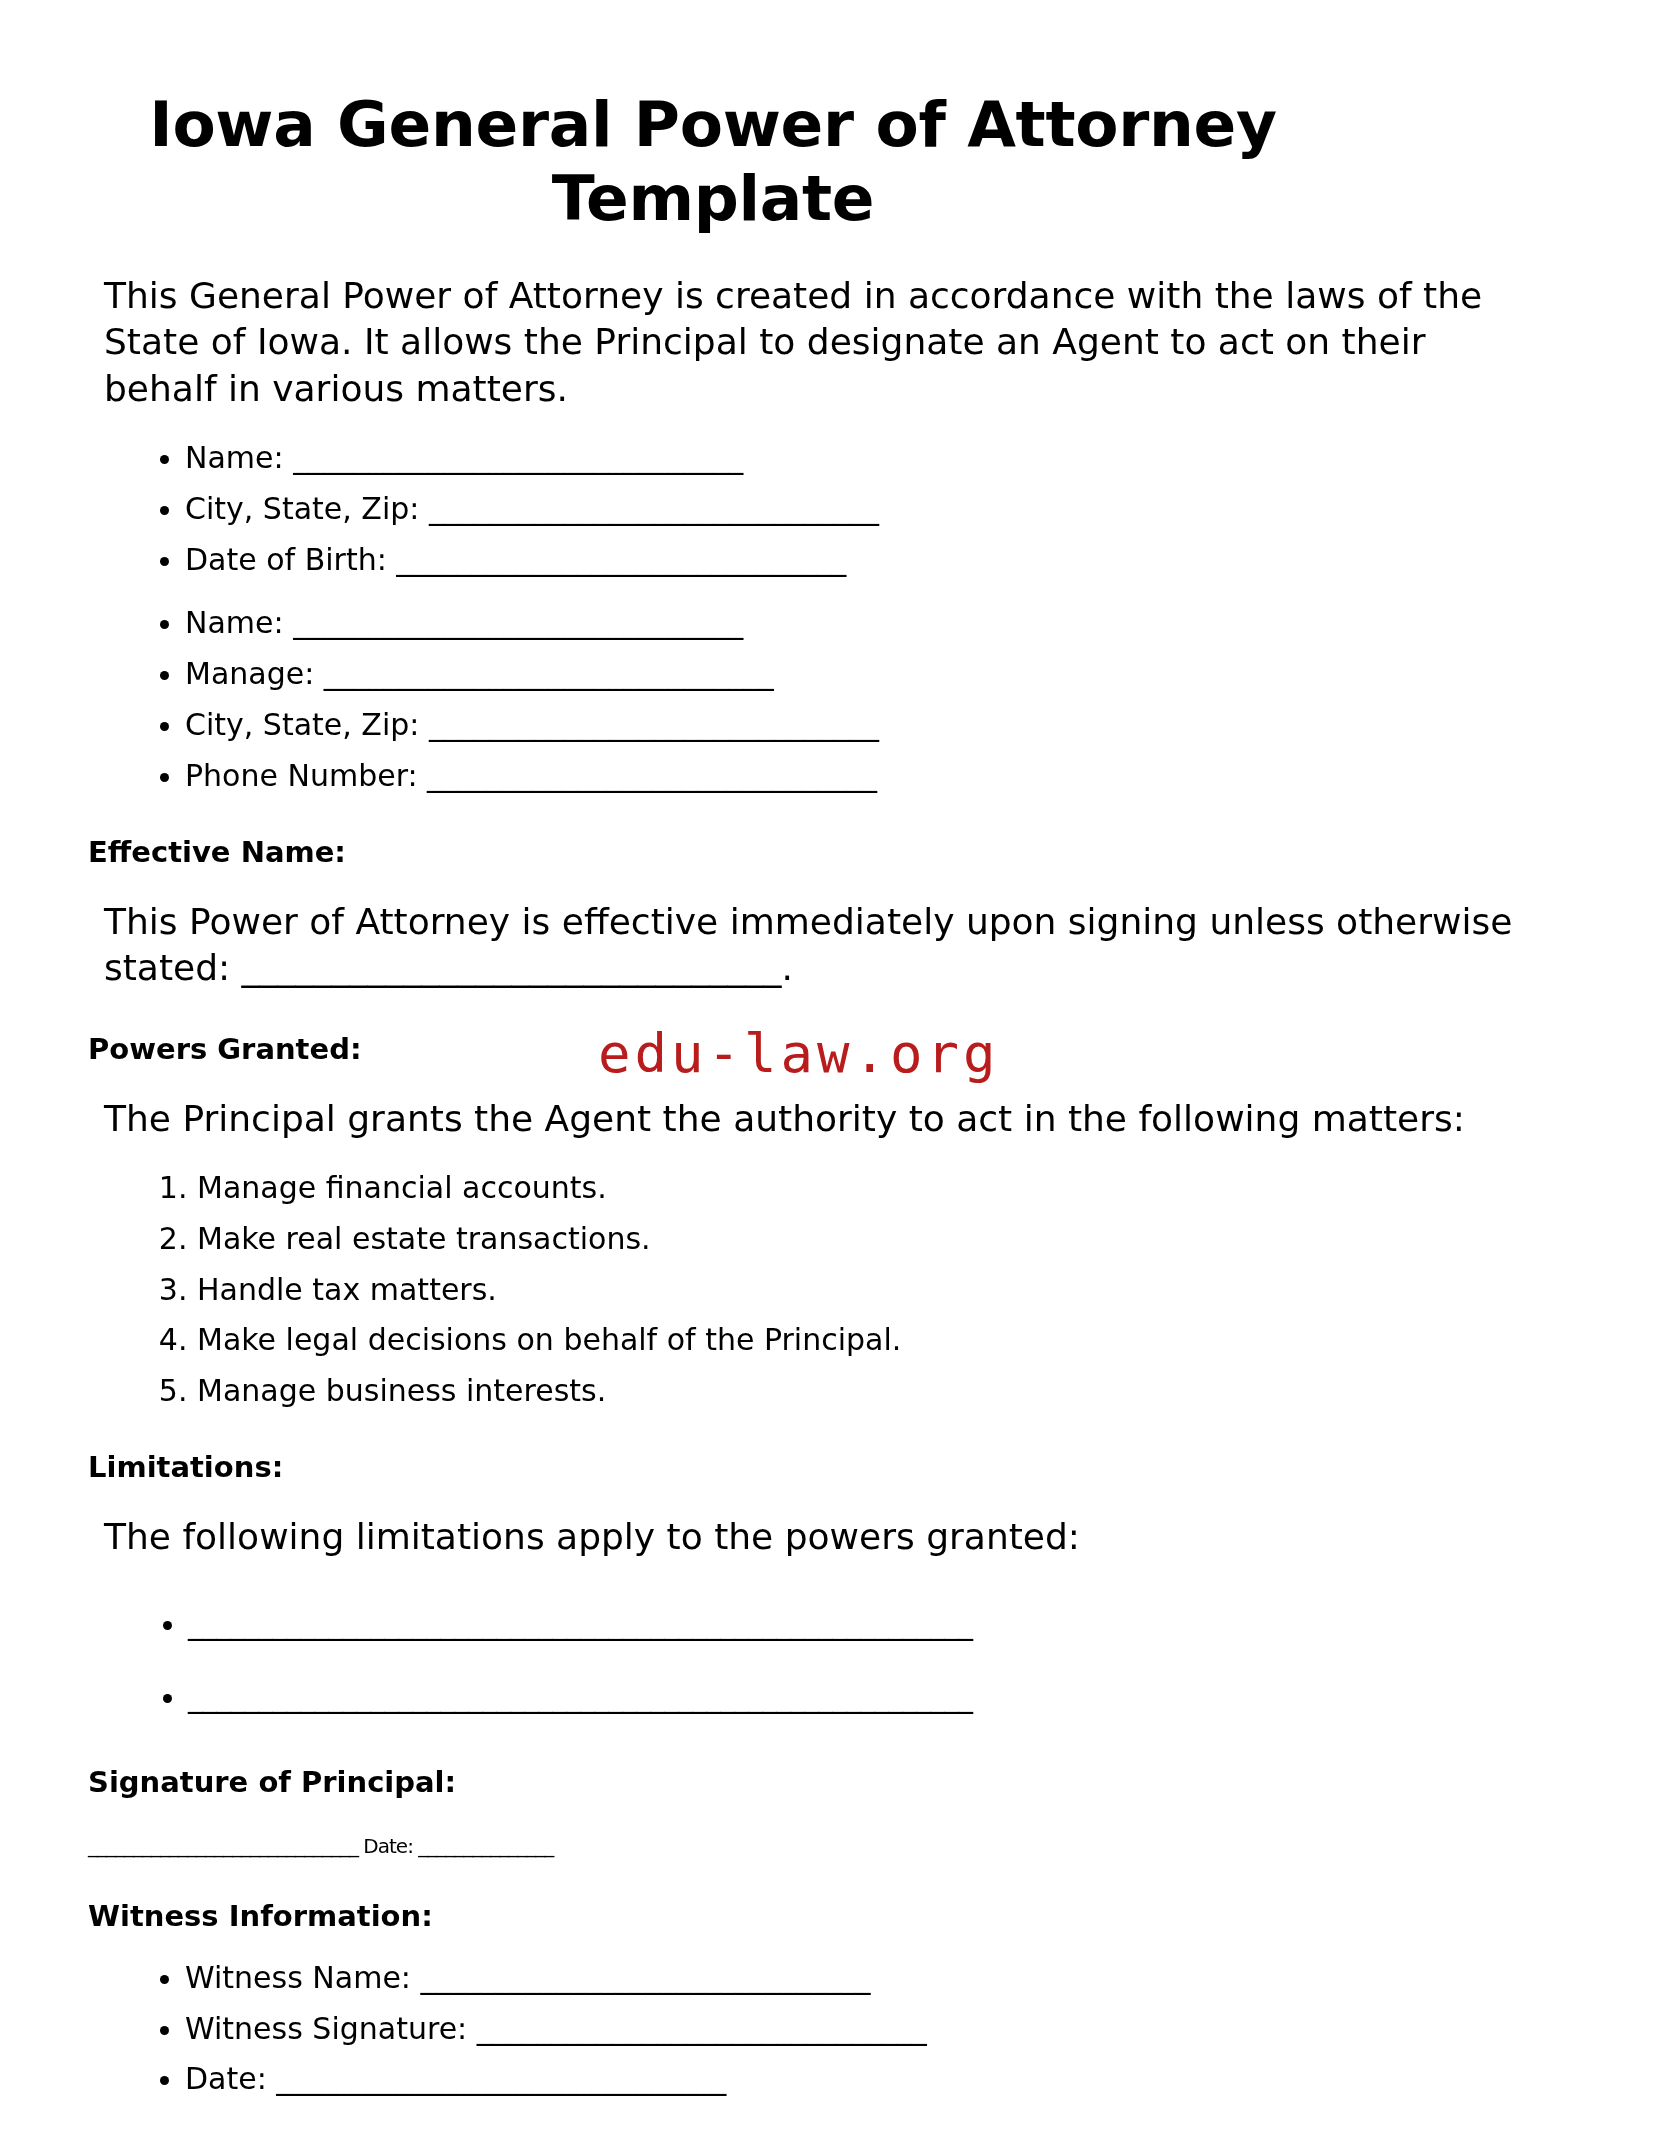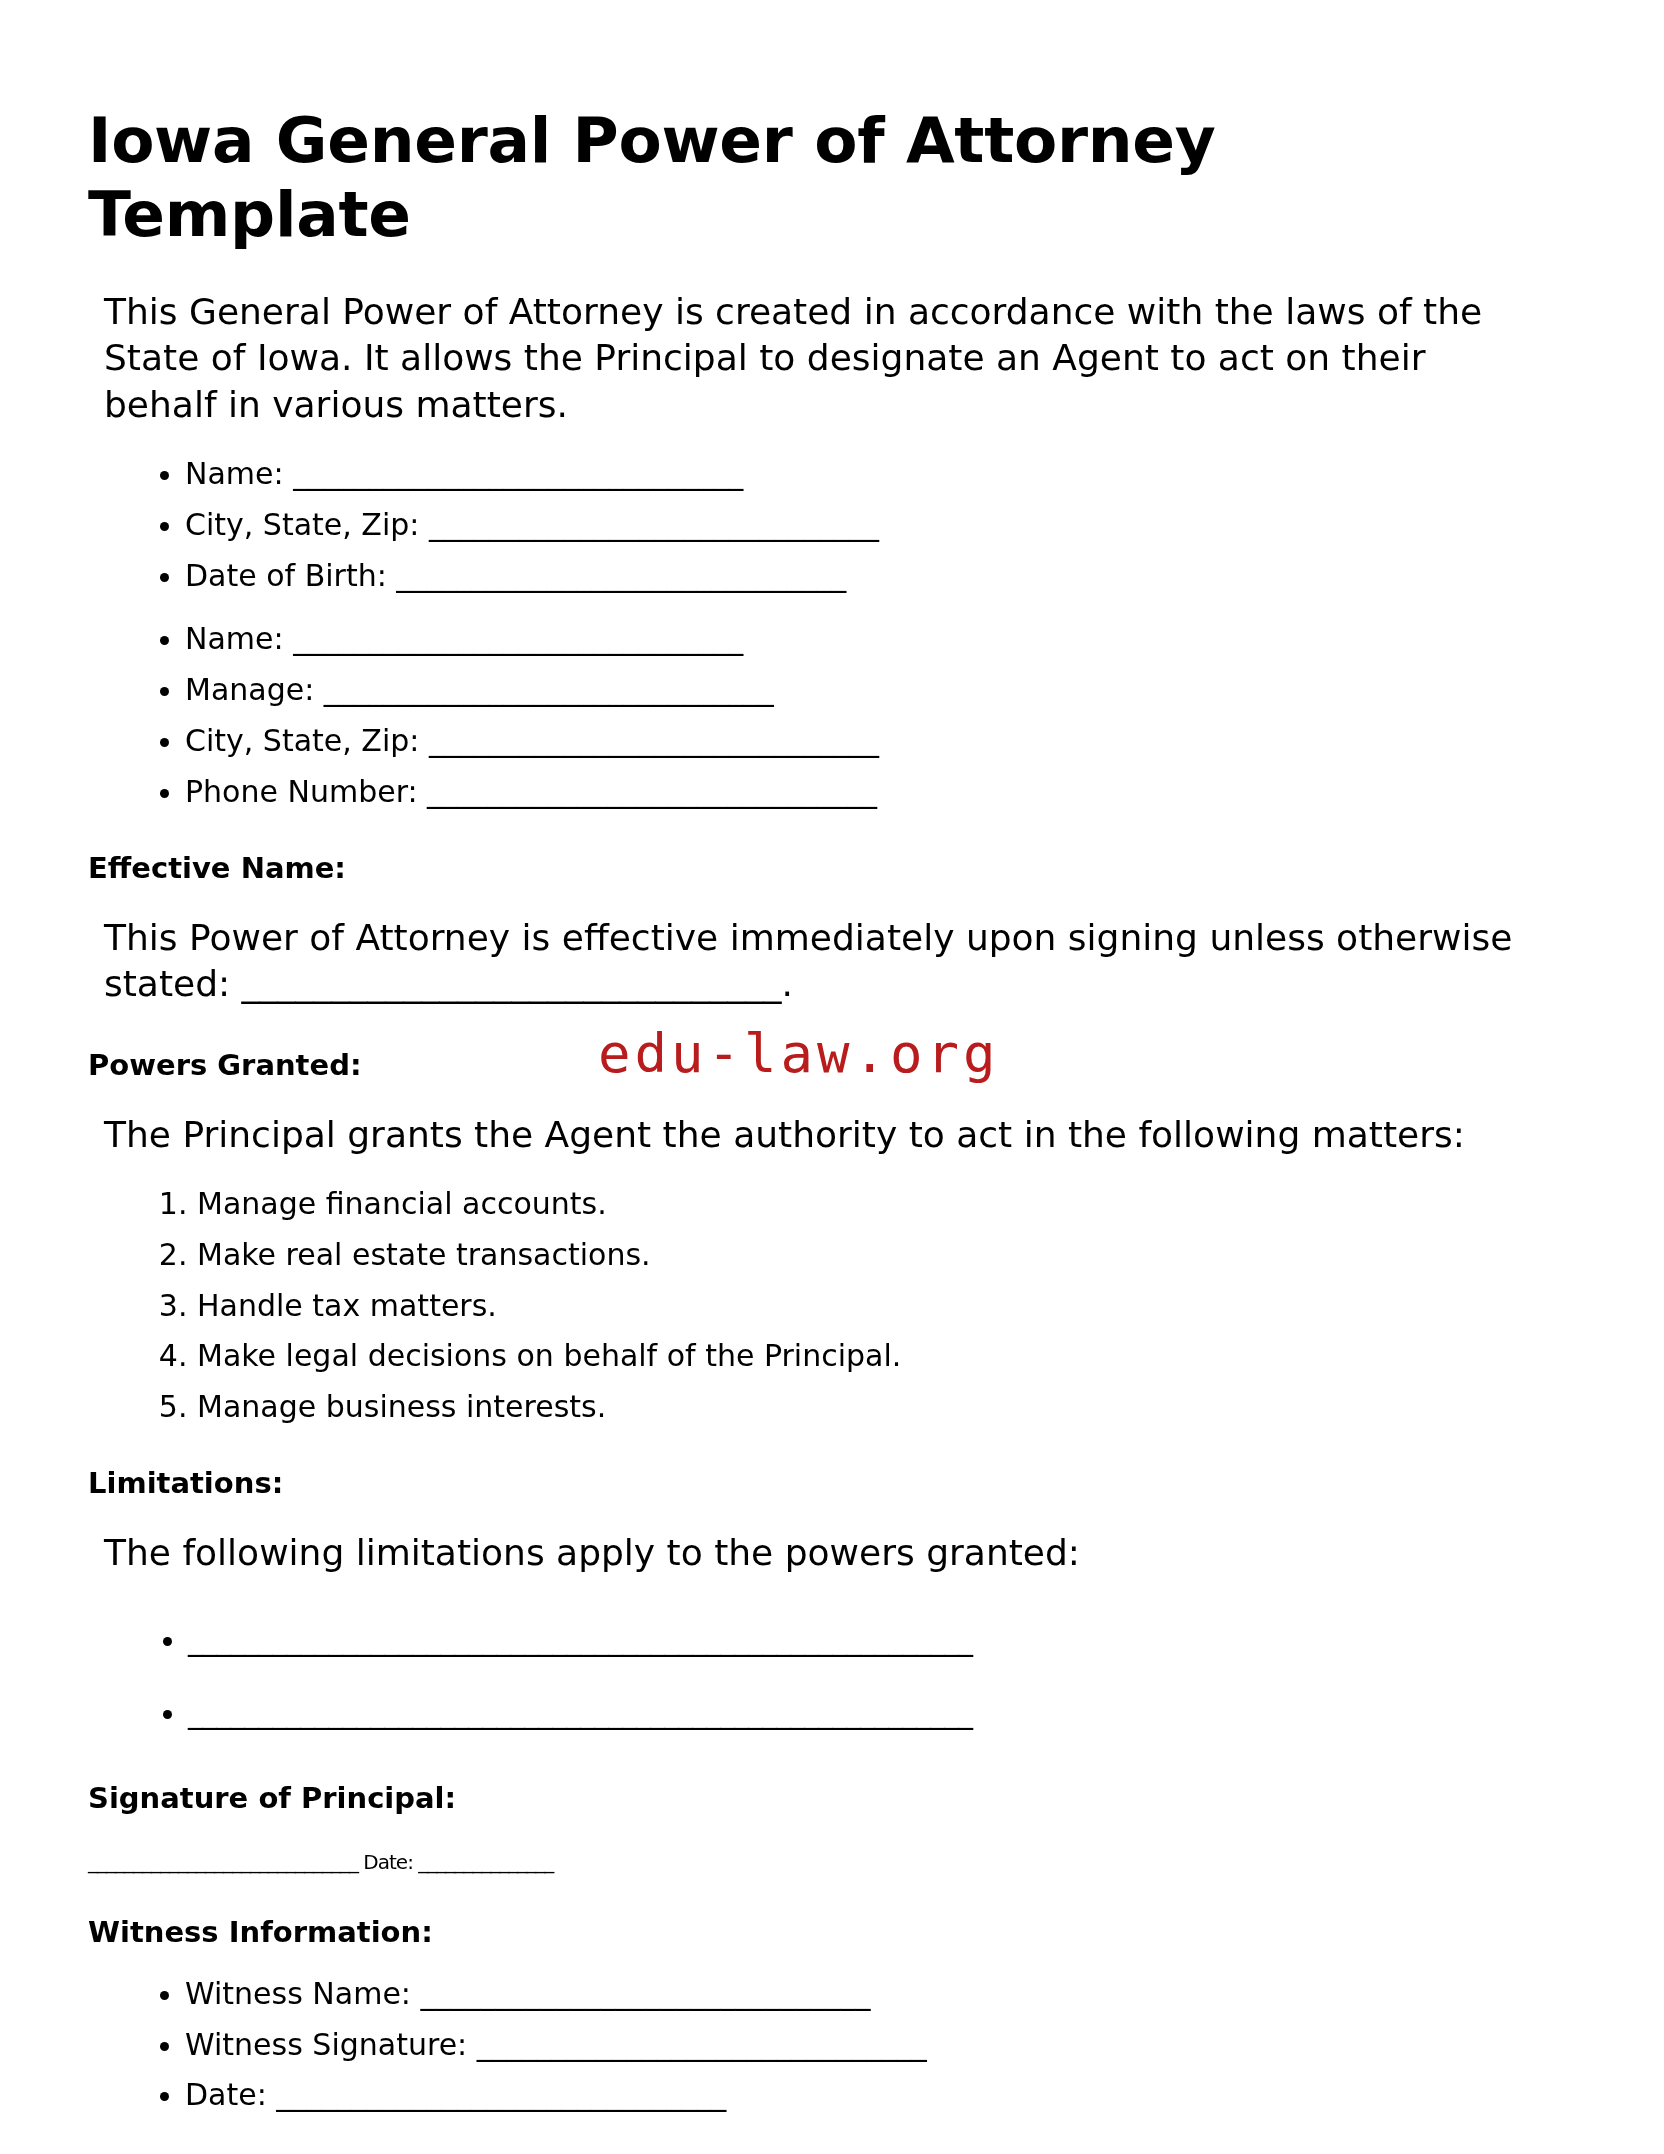--- a/index.html
+++ b/index.html
@@ -34,22 +34,23 @@
     white-space: nowrap;
     pointer-events: none;
     z-index: 5;
   }
   
   .doc-title {
     font-size: 63px;
     font-weight: bold;
     line-height: 1.18;
     letter-spacing: -0.3px;
-    margin: 16px 0 0 0;
+    margin: 0 0 0 0;
     max-width: 1250px;
+    text-align: center;
   }
   
   .para {
     font-size: 36px;
     line-height: 1.30;
     margin: 36px 0 0 16px;
     max-width: 1470px;
   }
   .para.tight-top { margin-top: 30px; }
   

